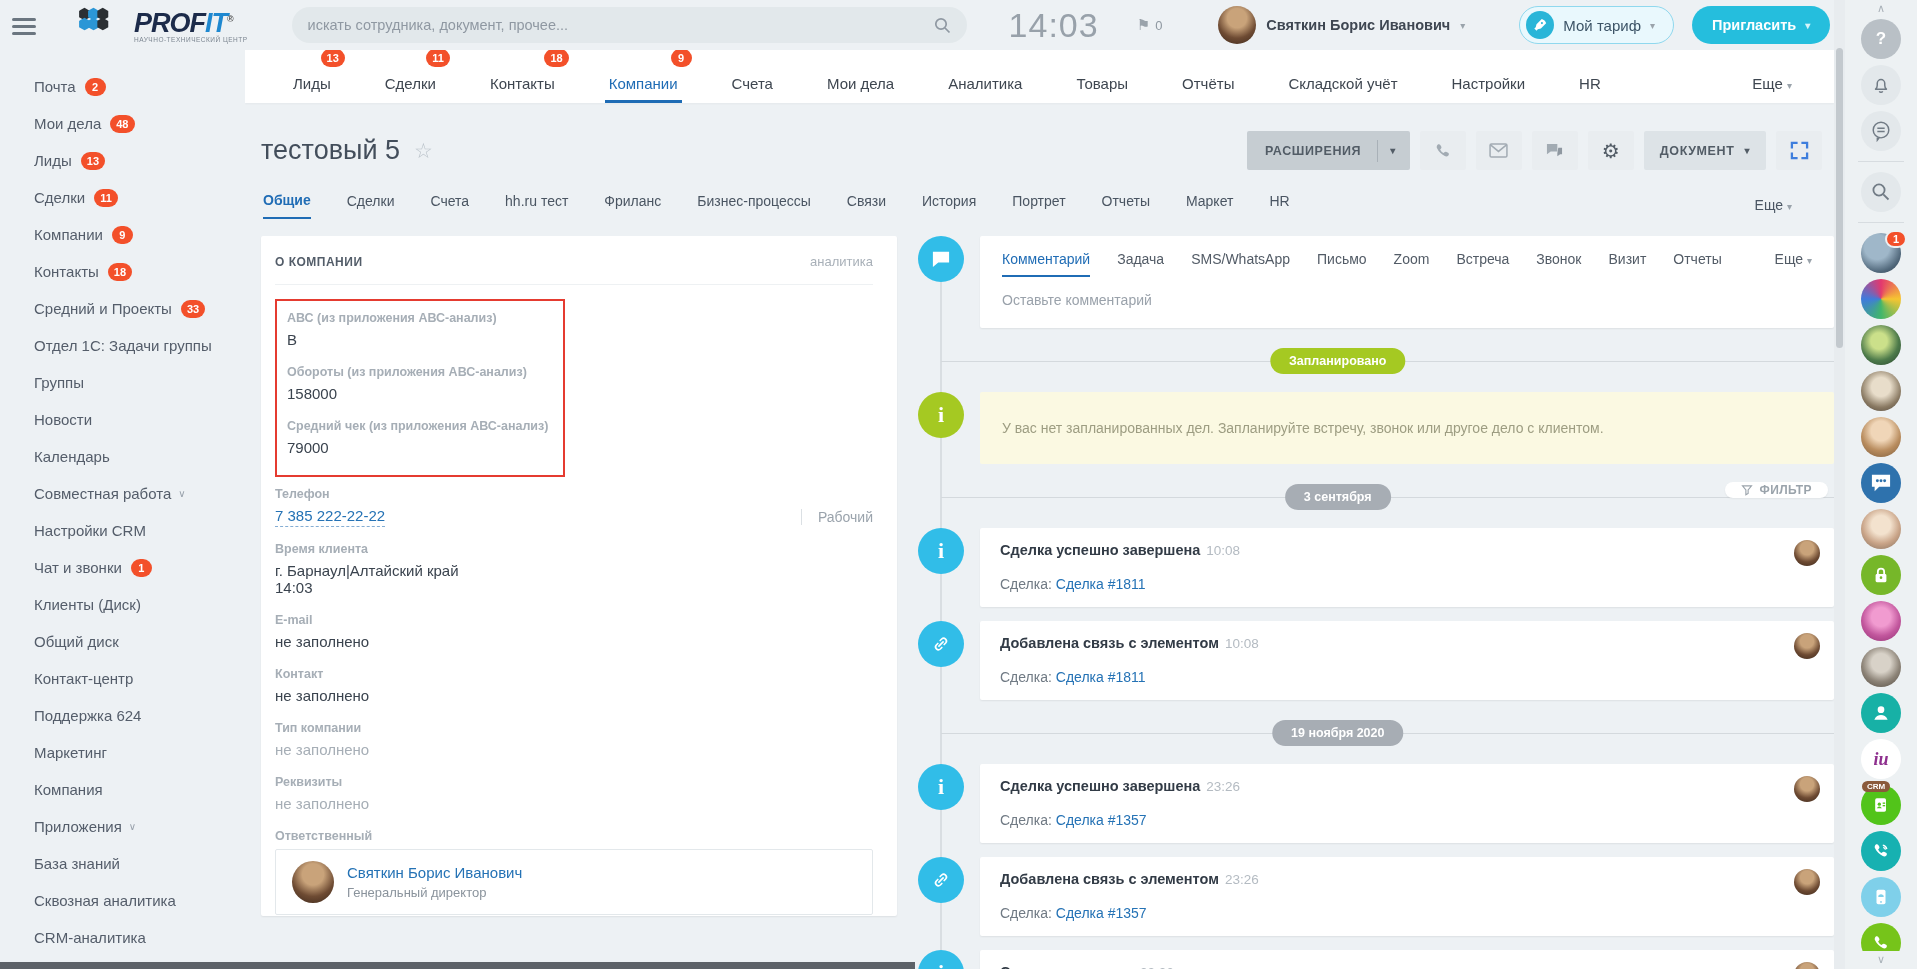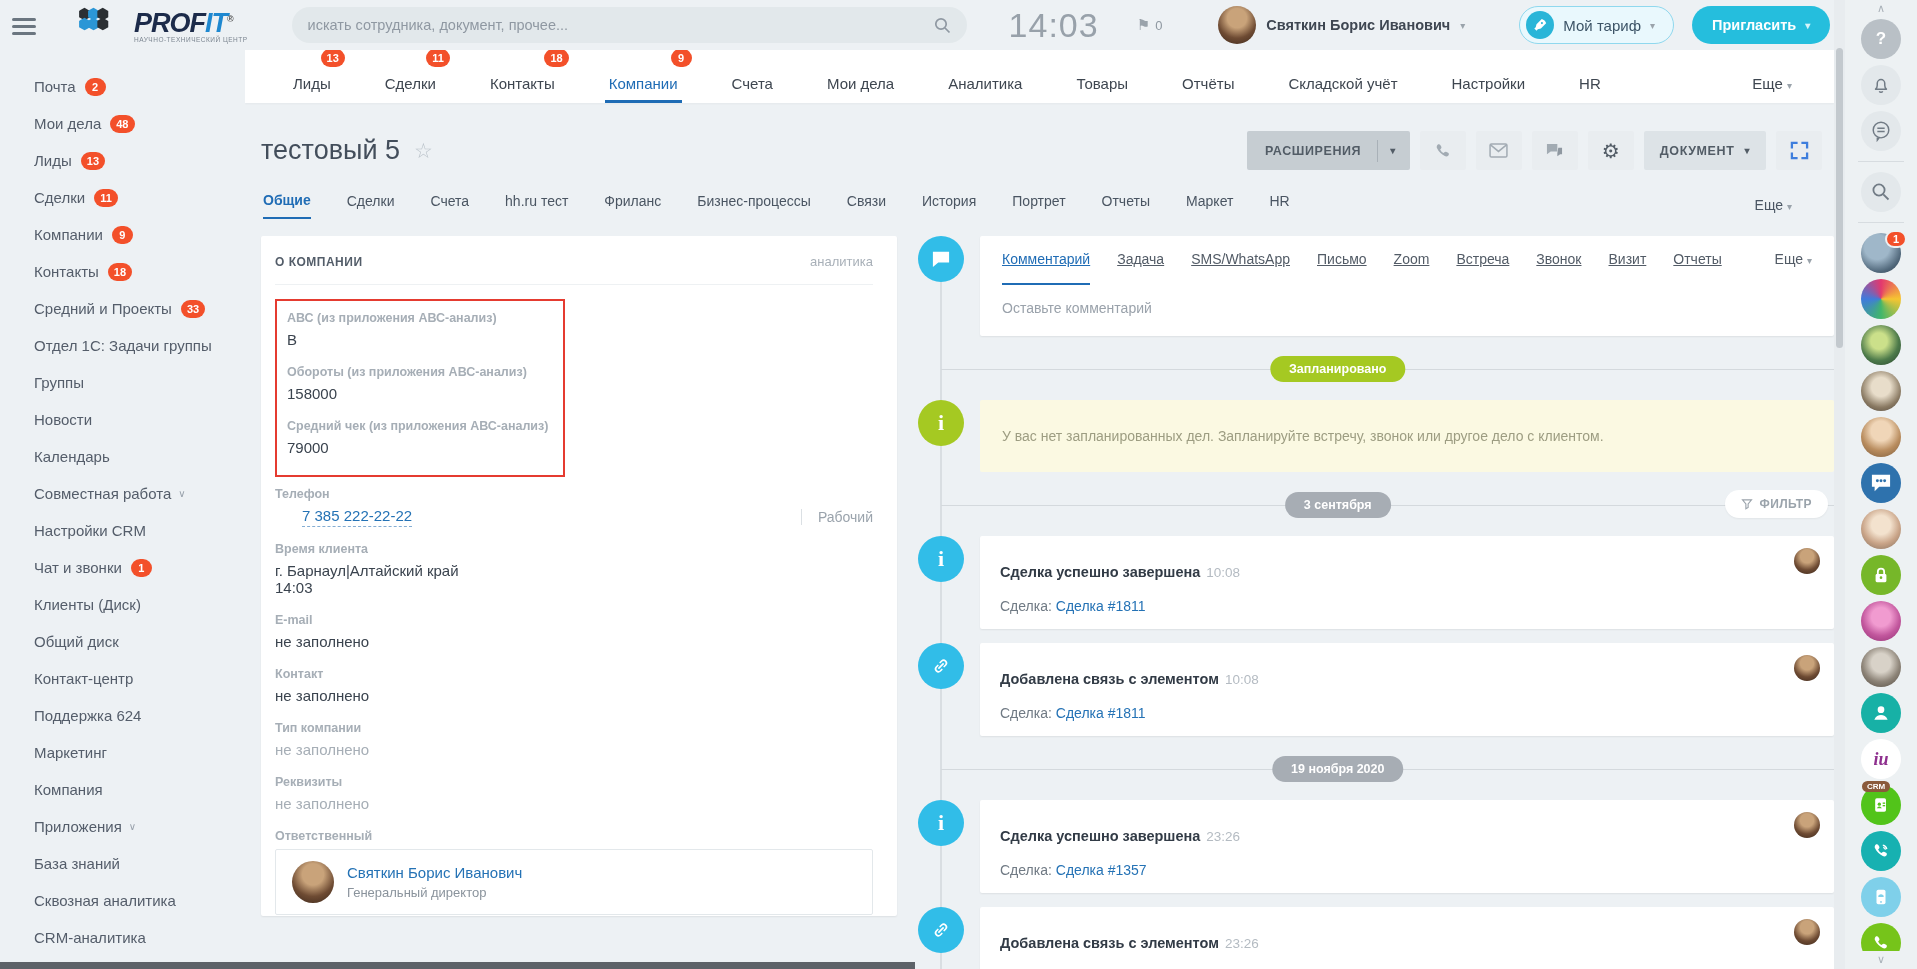--- a/index.html
+++ b/index.html
@@ -78,53 +78,53 @@
   
   .company-card { width:636px; background:#fff; border-radius:2px; box-shadow:0 1px 2px rgba(0,0,0,.07); padding:18px 24px 20px 14px; height:680px; overflow:hidden; flex:none; }
   .sec-head { display:flex; align-items:center; padding-bottom:15px; border-bottom:1px solid #eef1f3; }
   .sec-title { font-size:12px; font-weight:bold; letter-spacing:.5px; color:#535d69; }
   .sec-edit { margin-left:auto; font-size:13px; color:#a8b0b8; cursor:pointer; }
   .red-box { border:2px solid #e53b30; margin:14px 0 10px 0; padding:10px 12px 2px 10px; width:290px; }
   .f-label { font-size:12.5px; color:#a6aeb6; margin-bottom:6px;font-weight:bold; }
   .f-value { font-size:15px; color:#3a434e; margin-bottom:17px; }
   .f-value.muted { color:#a6aeb6; }
   .phone-row { display:flex; align-items:center; margin-bottom:15px; }
-  .phone-link { font-size:15px; color:#2472b5; border-bottom:1px dashed #85aed4; padding-bottom:2px; cursor:pointer;margin-left:27px; }
+  .phone-link { font-size:15px; color:#2472b5; border-bottom:1px dashed #85aed4; padding-bottom:2px; cursor:pointer; }
   .phone-type { margin-left:auto; color:#9aa3ac; font-size:14px; border-left:1px solid #dbe0e4; padding-left:16px; }
   .resp-box { border:1px solid #e3e8eb; border-radius:2px; padding:11px 16px; display:flex; align-items:center; gap:13px; margin:4px 0 16px; }
   .resp-box .avatar { width:42px; height:42px; flex:none; }
   .resp-name { font-size:15px; color:#2472b5; cursor:pointer; }
   .resp-role { font-size:13px; color:#8a939c; margin-top:4px; }
 
   
   .timeline { flex:1; position:relative; padding-bottom:10px; }
   .rail { position:absolute; left:25px; top:12px; bottom:0; width:2px; background:#d9dee2; }
   .tl-row { display:flex; align-items:flex-start; margin-bottom:14px; position:relative; }
   .tl-ico { width:46px; height:46px; border-radius:50%; flex:none; margin:0 16px 0 3px; display:flex; align-items:center; justify-content:center; position:relative; z-index:1; color:#fff; }
   .ico-blue { background:#31bde8; }
   .ico-green { background:#a5c922; }
   .tl-ico .i-glyph { font-size:22px; font-weight:bold; font-family:"Liberation Serif", serif; }
   .tl-card { flex:1; background:#fff; border-radius:2px; box-shadow:0 1px 2px rgba(0,0,0,.07); position:relative; }
 
   .composer .tabs { display:flex; gap:27px; padding:15px 22px 0 22px; }
-  .ctab { font-size:14px; color:#525b66; padding-bottom:16px; cursor:pointer; white-space:nowrap;text-decoration:underline; }
+  .ctab { font-size:14px; color:#525b66; padding-bottom:8px; cursor:pointer; white-space:nowrap; }
   .ctab.active { color:#1f6cb5; border-bottom:2px solid #1f6cb5; }
   .ctab-more { margin-left:auto; font-size:14px; color:#525b66; cursor:pointer; }
   .composer-input { padding:15px 22px 20px; font-size:14px; color:#9aa2ab; cursor:text; }
 
   .pill-row { position:relative; height:28px; margin:20px 0 16px; }
   .pill-row::before { content:""; position:absolute; left:26px; right:0; top:13px; height:1px; background:#d4d9dd; }
   .pill { position:absolute; left:46%; transform:translateX(-50%); top:0; border-radius:14px; color:#fff; font-size:12.5px; font-weight:bold; padding:6px 19px; white-space:nowrap; }
   .pill-green { background:#a5c922; }
   .pill-gray { background:#a7adb4; }
-  .filter-chip { position:absolute; right:6px; top:-2px; background:#fff; border-radius:16px; padding:7px 16px; font-size:12px; font-weight:bold; color:#9aa3ab; letter-spacing:.4px; display:flex; gap:7px; align-items:center; cursor:pointer; box-shadow:0 1px 2px rgba(0,0,0,.05);justify-content:center; }
+  .filter-chip { position:absolute; right:6px; top:-2px; background:#fff; border-radius:16px; padding:1px 16px; font-size:12px; font-weight:bold; color:#9aa3ab; letter-spacing:.4px; display:flex; gap:7px; align-items:center; cursor:pointer; box-shadow:0 1px 2px rgba(0,0,0,.05);justify-content:center; }
 
   .notice-card { flex:1; background:#fbf9e2; border-radius:2px; padding:28px 22px; font-size:14px; color:#9d9d82; }
 
-  .entry-card { padding:28px 20px 15px; }
+  .entry-card { padding:14px 20px 15px; }
   .e-title { font-size:14.5px; font-weight:bold; color:#323b46; }
   .e-time { font-weight:normal; color:#b4bbc2; font-size:13.5px; margin-left:6px; }
   .e-sub { margin-top:18px; font-size:14px; }
   .e-pref { color:#707a84; }
   .e-link { color:#2472b5; cursor:pointer; }
   .e-text { color:#8a939c; }
   .e-avatar { position:absolute; top:12px; right:14px; width:26px; height:26px; }
 
   
   .vscroll { position:absolute; top:0; bottom:0; right:72px; width:11px; background:#e8ecef; }

